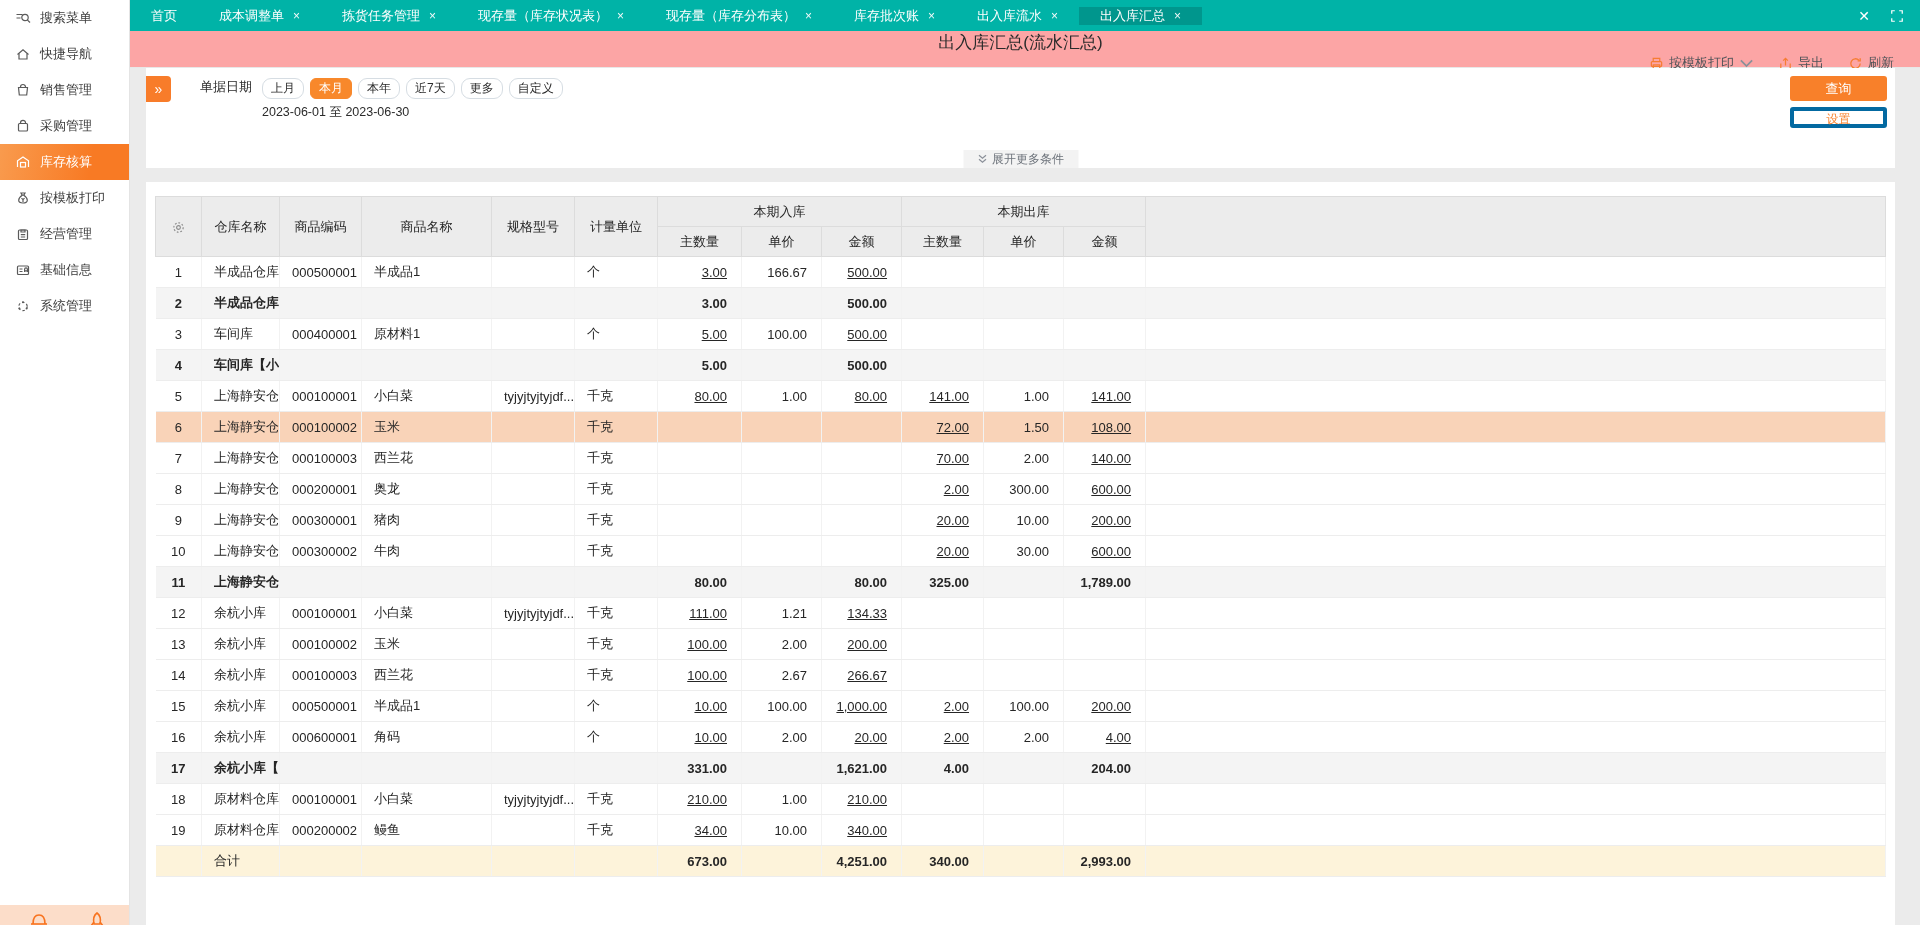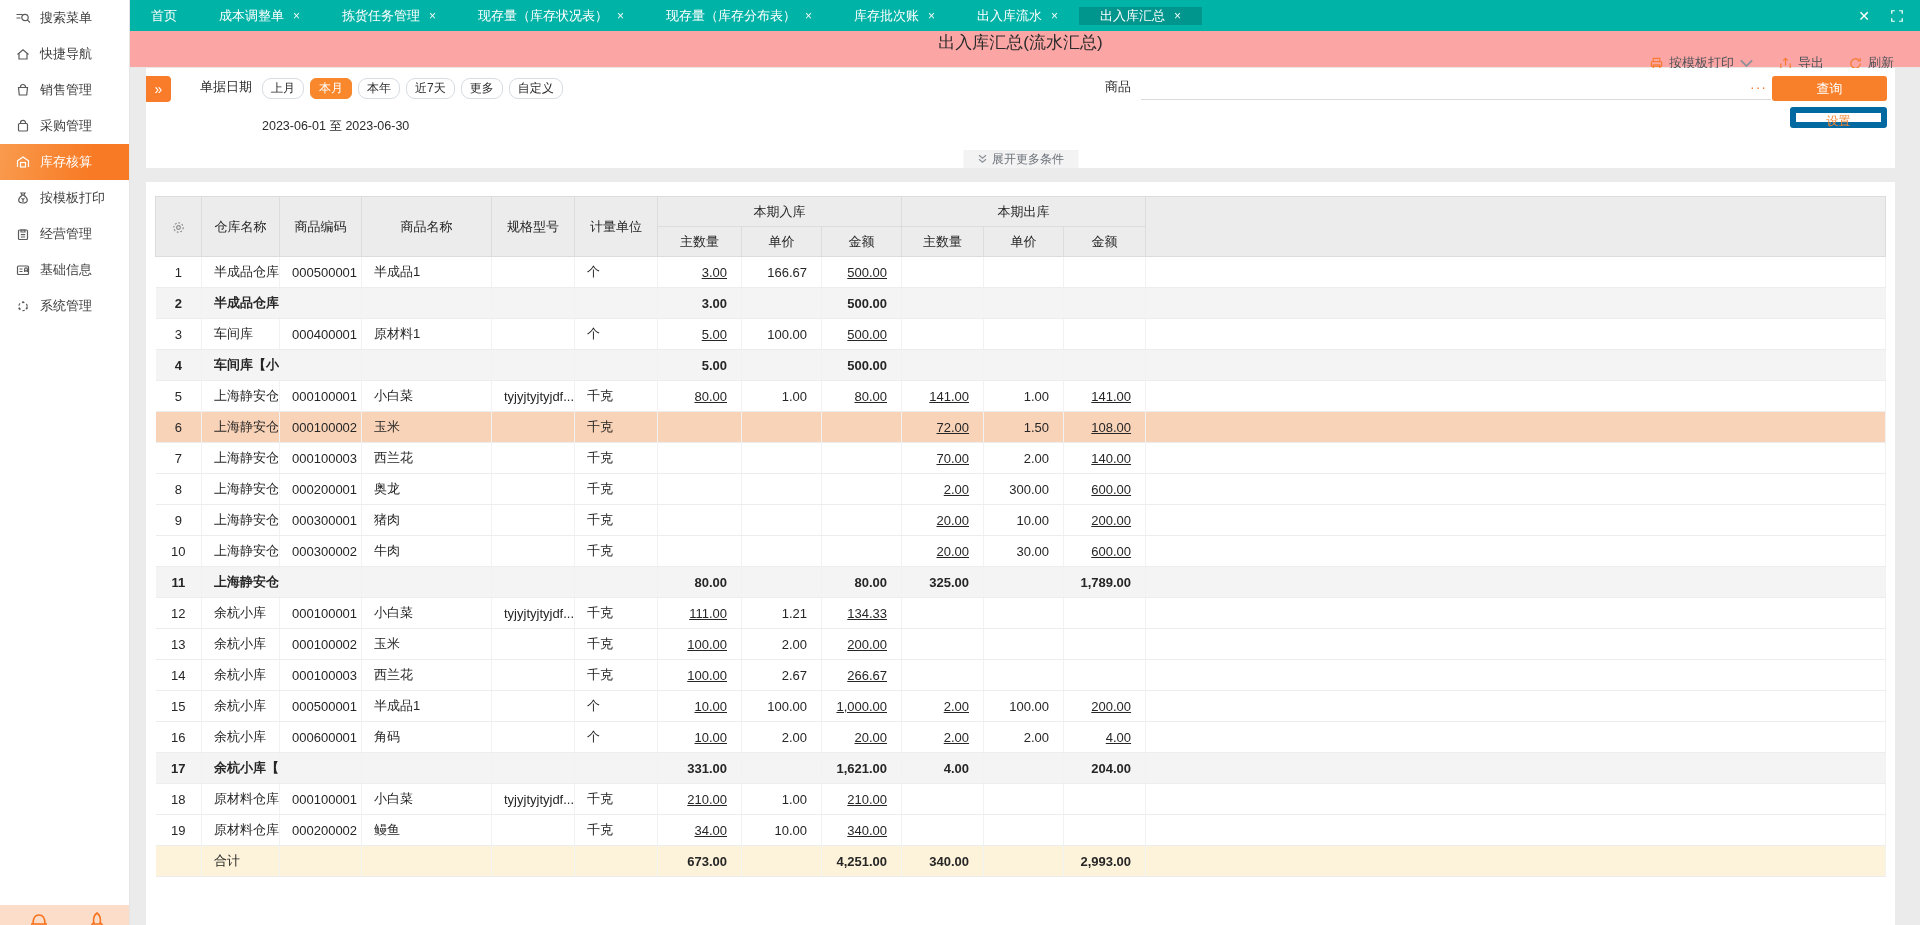--- a/index.html
+++ b/index.html
@@ -44,32 +44,32 @@
   .filter-card { position:relative; margin:0 25px 14px 16px; height:100px; background:#fff; }
   .collapse-btn { position:absolute; left:0; top:8px; width:25px; height:26px;
     background:#f87c2a; color:#fff; border-radius:0 4px 4px 0; display:flex;
     align-items:center; justify-content:center; font-size:14px; cursor:pointer; }
   .f-label { font-size:13px; color:#2b2b2b; margin-right:10px; white-space:nowrap; }
   .f-date { position:absolute; left:54px; top:10px; display:flex; }
   .pills { display:flex; gap:6px; align-items:center; }
   .pill { font-size:12px; color:#2b2b2b; border:1px solid #d6dde3; border-radius:9px;
     padding:1px 8px; cursor:pointer; white-space:nowrap; background:#fff; }
   .pill.selected { background:#f8882b; border-color:#f8882b; color:#fff;border-radius:6px; }
-  .date-range { font-size:12.5px; color:#2b2b2b; margin-top:19px; }
+  .date-range { font-size:12.5px; color:#2b2b2b; margin-top:5px; }
   .f-type { position:absolute; left:494px; top:10px; display:flex; align-items:flex-start; }
   .f-prod { position:absolute; left:959px; top:10px; display:flex; align-items:flex-start; }
   .uline { position:relative; border-bottom:1px solid #d9d9d9; height:22px; cursor:pointer; }
   .uline .chev { position:absolute; right:4px; top:3px; color:#f67d33; }
   .uline .chev svg { width:12px; height:12px; }
   .uline .dots { position:absolute; right:4px; top:1px; color:#f67d33; font-size:14px; letter-spacing:1px; }
   .f-actions { position:absolute; right:8px; top:8px; display:flex; flex-direction:column; gap:6px; align-items:flex-end; }
-  .btn-primary { width:115px; height:25px; background:#f8802a; color:#fff; border:none;
+  .btn-primary { width:97px; height:25px; background:#f8802a; color:#fff; border:none;
     border-radius:3px; font-size:13px; cursor:pointer; font-family:inherit; }
   .btn-ghost { width:97px; height:21px; background:#fff; color:#f8802a;
-    border:6px solid #0369a1; border-radius:3px; font-size:12px; cursor:pointer; font-family:inherit; }
+    border:4px solid #0369a1; border-radius:3px; font-size:12px; cursor:pointer; font-family:inherit; }
   .expand-bar { position:absolute; bottom:0; left:50%; transform:translateX(-50%);
     height:18px; padding:0 14px; background:#f3f3f3; color:#6d737b; font-size:12px;
     display:flex; align-items:center; gap:5px; cursor:pointer; white-space:nowrap; }
   .expand-bar svg { width:10px; height:10px; }
 
   
   .table-card { margin:0 25px 0 16px; height:743px; background:#fff; padding:14px 9px 0 9px; overflow:hidden; }
   table { border-collapse:collapse; table-layout:fixed; width:1731px; font-size:13px; }
   thead th { background:#ececec; font-weight:normal; color:#262626; height:30px;
     border:1px solid #dcdcdc; text-align:center; }
@@ -282,26 +282,20 @@
             <span class="pill">本年</span>
             <span class="pill">近7天</span>
             <span class="pill">更多</span>
             <span class="pill">自定义</span>
           </div>
         <div class="date-range">2023-06-01 至 2023-06-30</div>
       </div>
     </div>
 
 
-    <div class="f-prod">
-      <span class="f-label">商品</span>
-      <div class="uline" style="width:630px">
-        <span class="dots">···</span>
-      </div>
-    </div>
 
     <div class="f-actions">
       <button class="btn-primary">查询</button>
       <button class="btn-ghost">设置</button>
     </div>
 
     <div class="expand-bar">
       <svg viewBox="0 0 10 10" fill="none" stroke="#8b9099" stroke-width="1.2">
           <path d="M1.5 1.2L5 4.2l3.5-3M1.5 5.2L5 8.2l3.5-3"></path>
         </svg>

